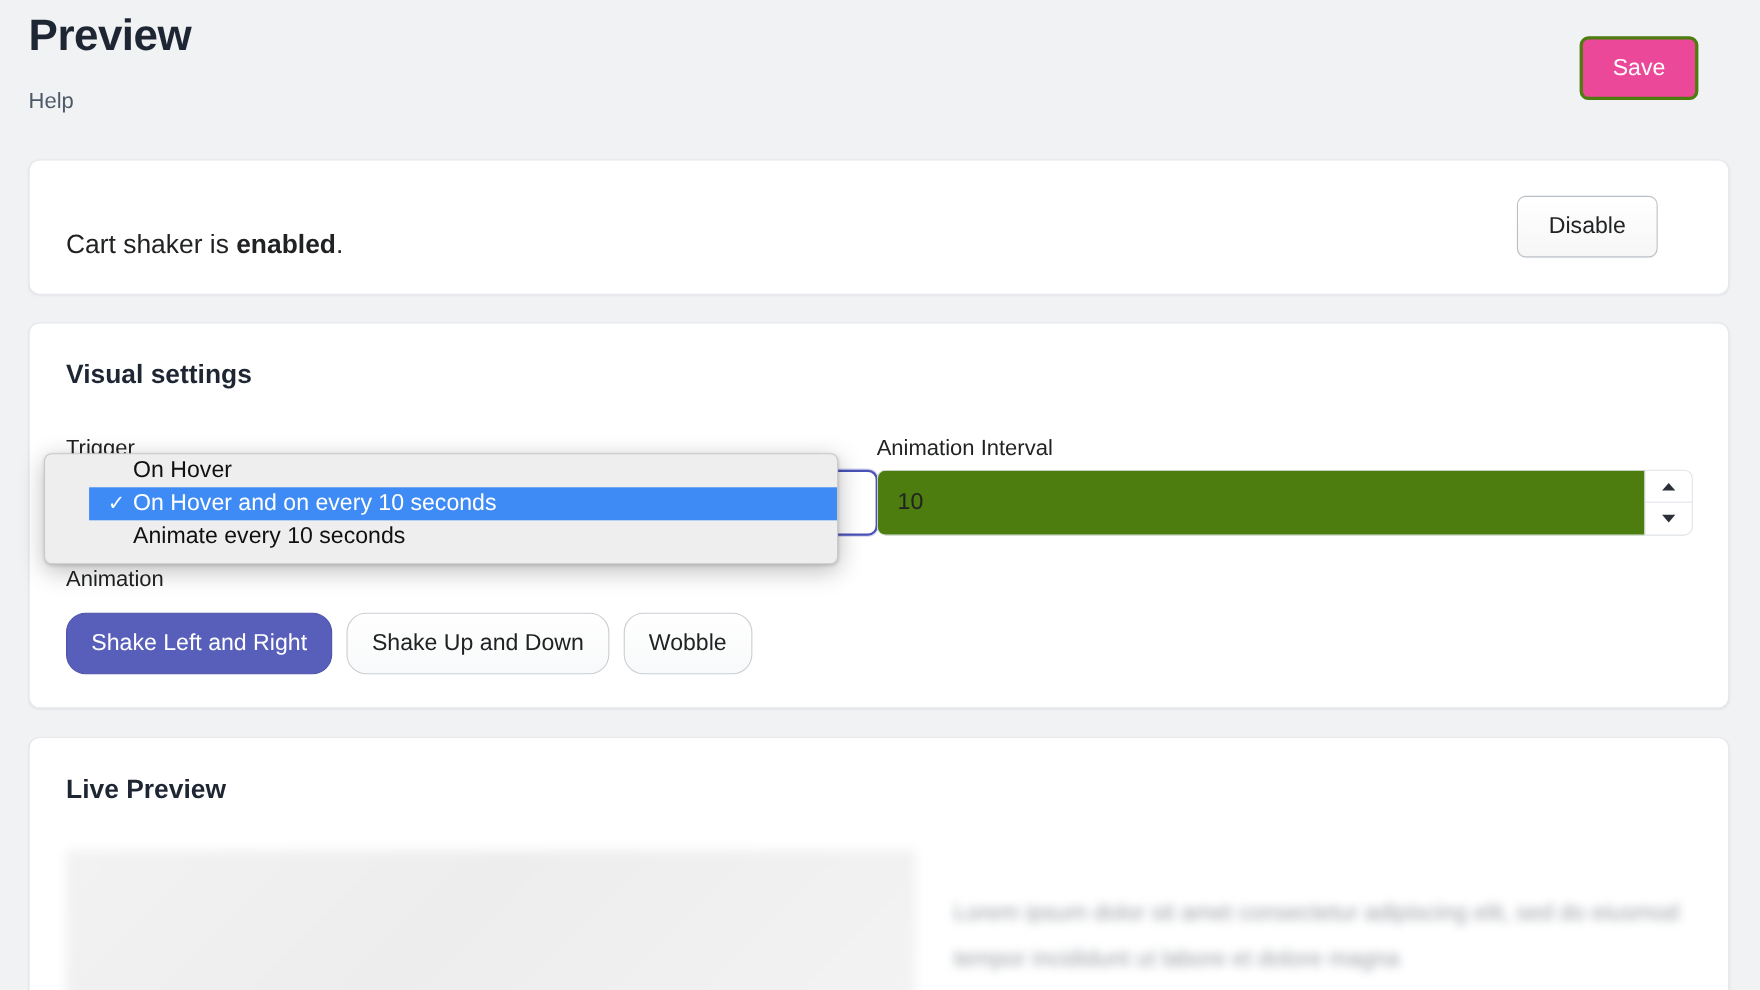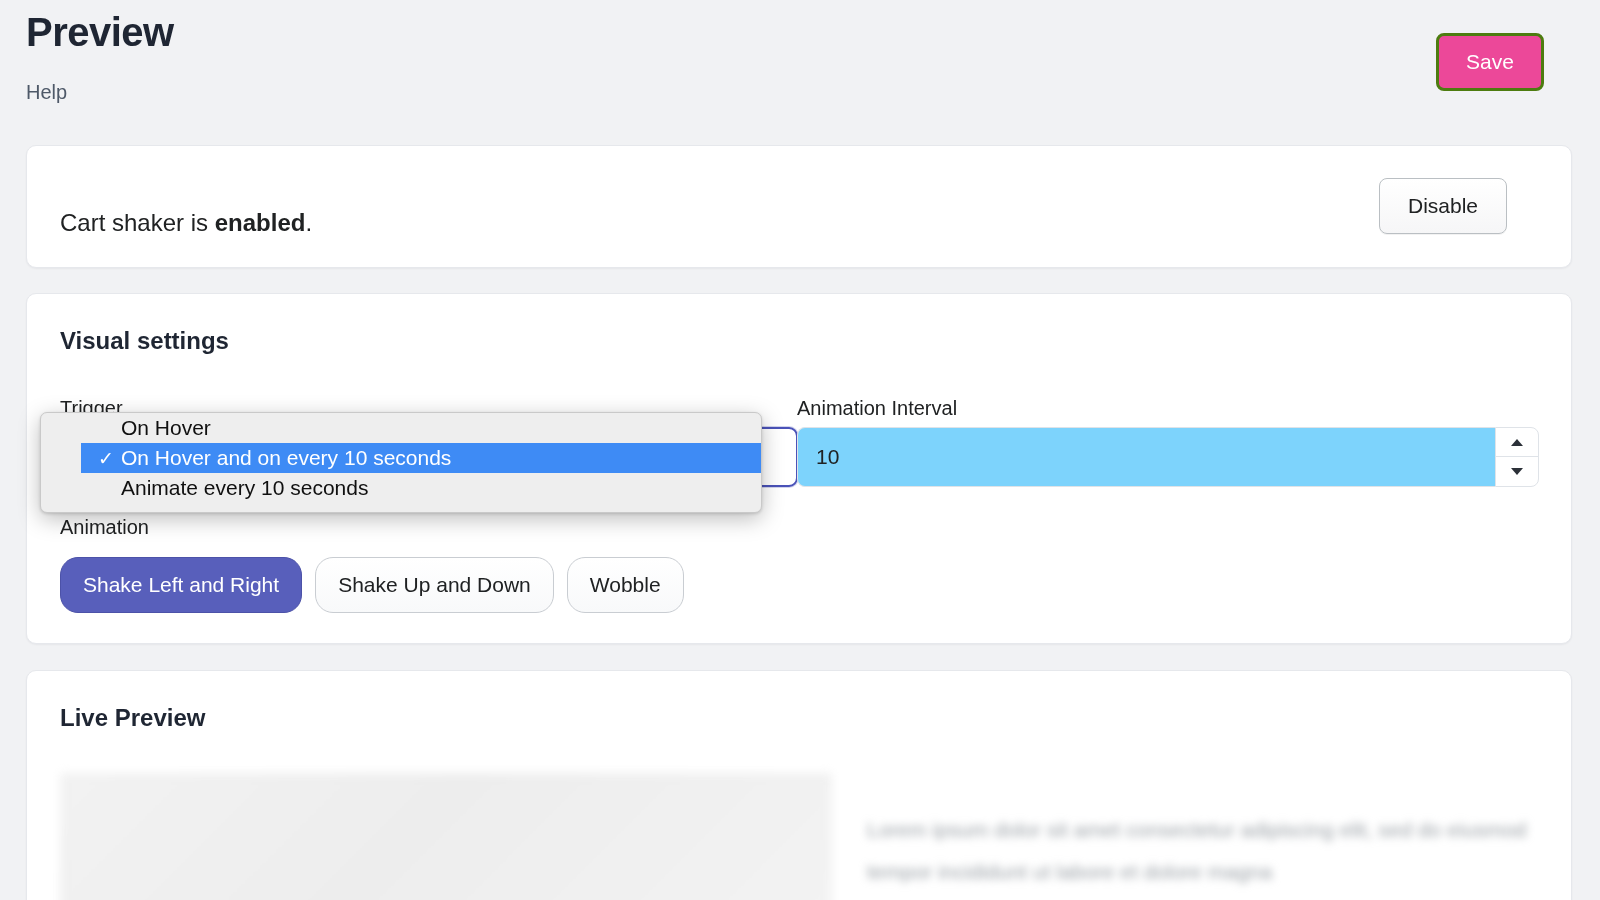--- a/index.html
+++ b/index.html
@@ -98,21 +98,21 @@
   .trigger-select .sel-text { opacity: 0; }
 
   
   .interval-wrap {
     position: absolute; left: 770px; top: 133px;
     width: 742px; height: 60px;
     display: flex;
   }
   .interval-input {
     flex: 1 1 auto; height: 60px;
-    background: #7dd3fc;
+    background: #4d7c0f;
     border: 1px solid #dfe3e8;
     border-right: none;
     border-radius: 8px 0 0 8px;
     font-size: 21px; color: #202223;
     display: flex; align-items: center; padding-left: 18px;
   }
   .stepper {
     width: 44px; height: 60px;
     border: 1px solid #dfe3e8;
     border-radius: 0 8px 8px 0;

